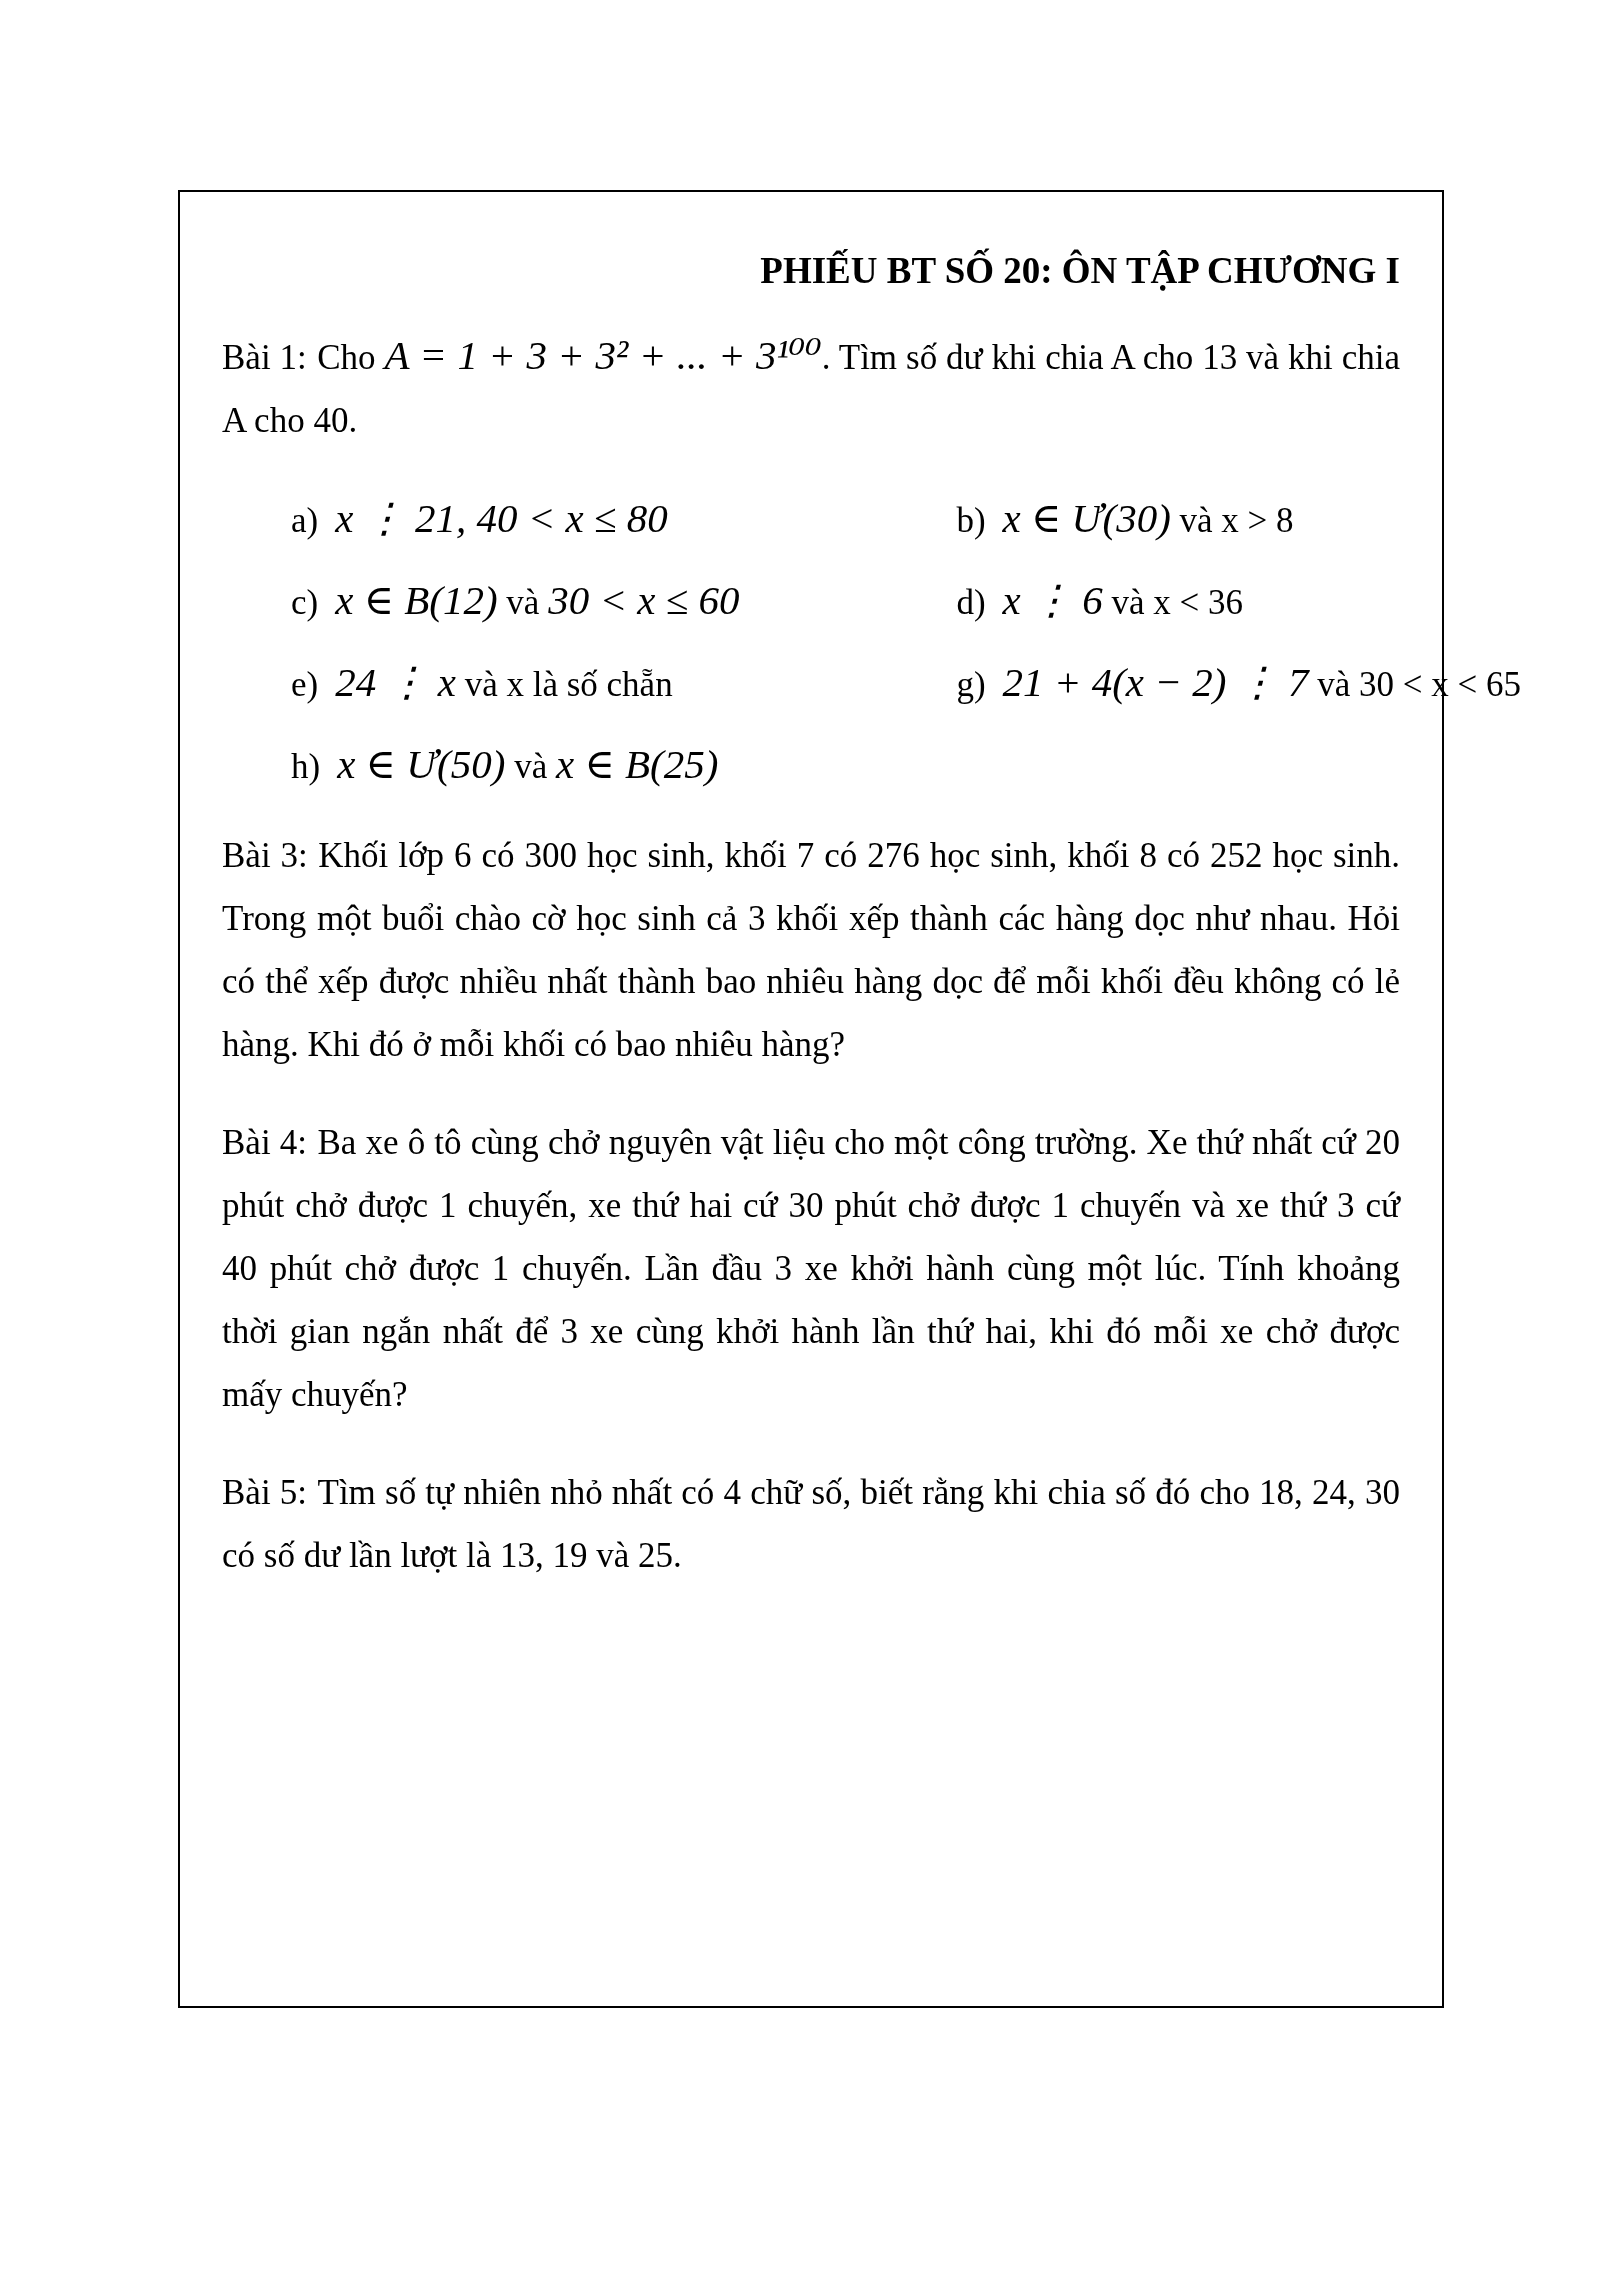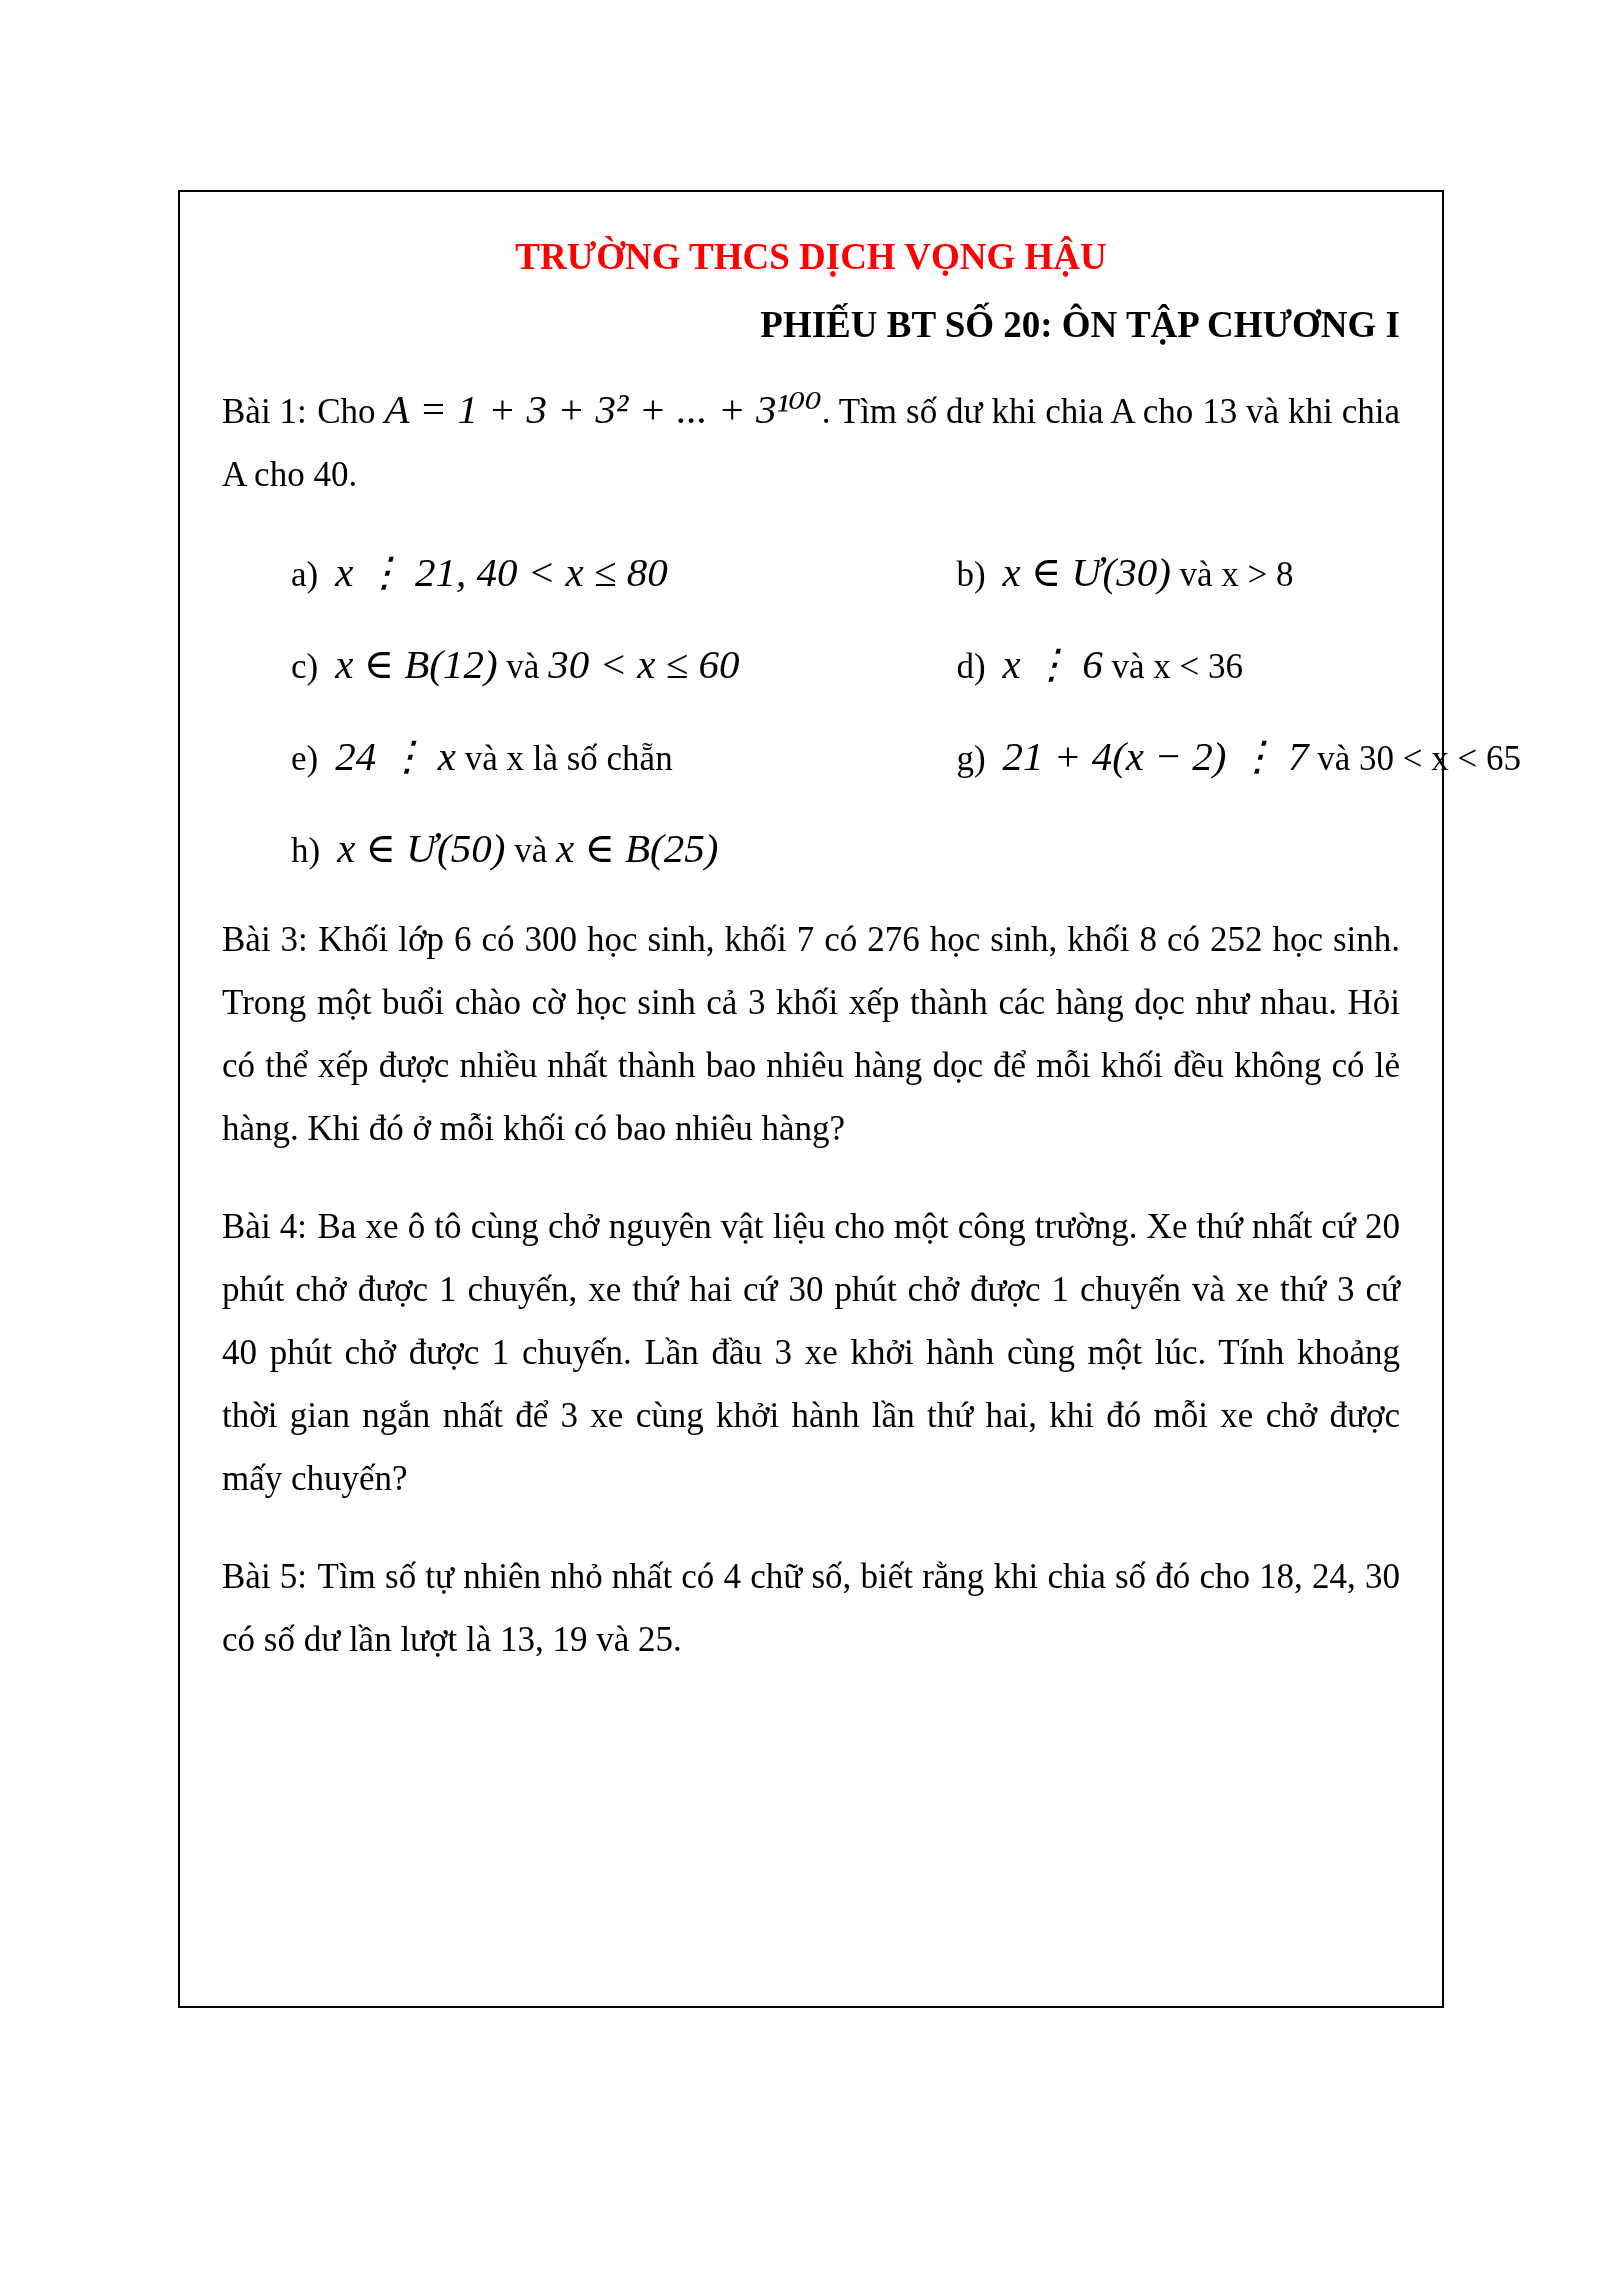--- a/index.html
+++ b/index.html
@@ -50,38 +50,37 @@
   }
   .math {
     font-style: italic;
     font-size: 41px;
     white-space: nowrap;
   }
   .bai2-items {
     display: grid;
     grid-template-columns: 60% 40%;
     padding-left: 69px;
-    row-gap: 27px;
+    row-gap: 17px;
     margin-top: 35px;
     font-size: 35px;
   }
   .item {
     line-height: 63px;
     white-space: nowrap;
   }
   .item-label {
     margin-right: 17px;
   }
 </style>
 </head>
 <body>
 
 <div class="frame">
 
-  <div class="title" style="color: rgb(255, 0, 0);">TRƯỜNG THCS DỊCH VỌNG HẬU</div>
 
   <div class="subtitle">PHIẾU BT SỐ 20: ÔN TẬP CHƯƠNG I</div>
 
   <p class="prob"><b class="prob-label">Bài 1:</b><span>Cho</span>
     <span class="math">A = 1 + 3 + 3² + ... + 3¹⁰⁰</span><span>. Tìm số dư khi chia A cho 13 và khi chia A cho 40.</span></p>
 
 
   <div class="bai2-items">
 
     <div class="item"><span class="item-label">a)</span><span class="math">x ⋮ 21, 40 &lt; x ≤ 80</span><span></span><span class="math"></span></div>

